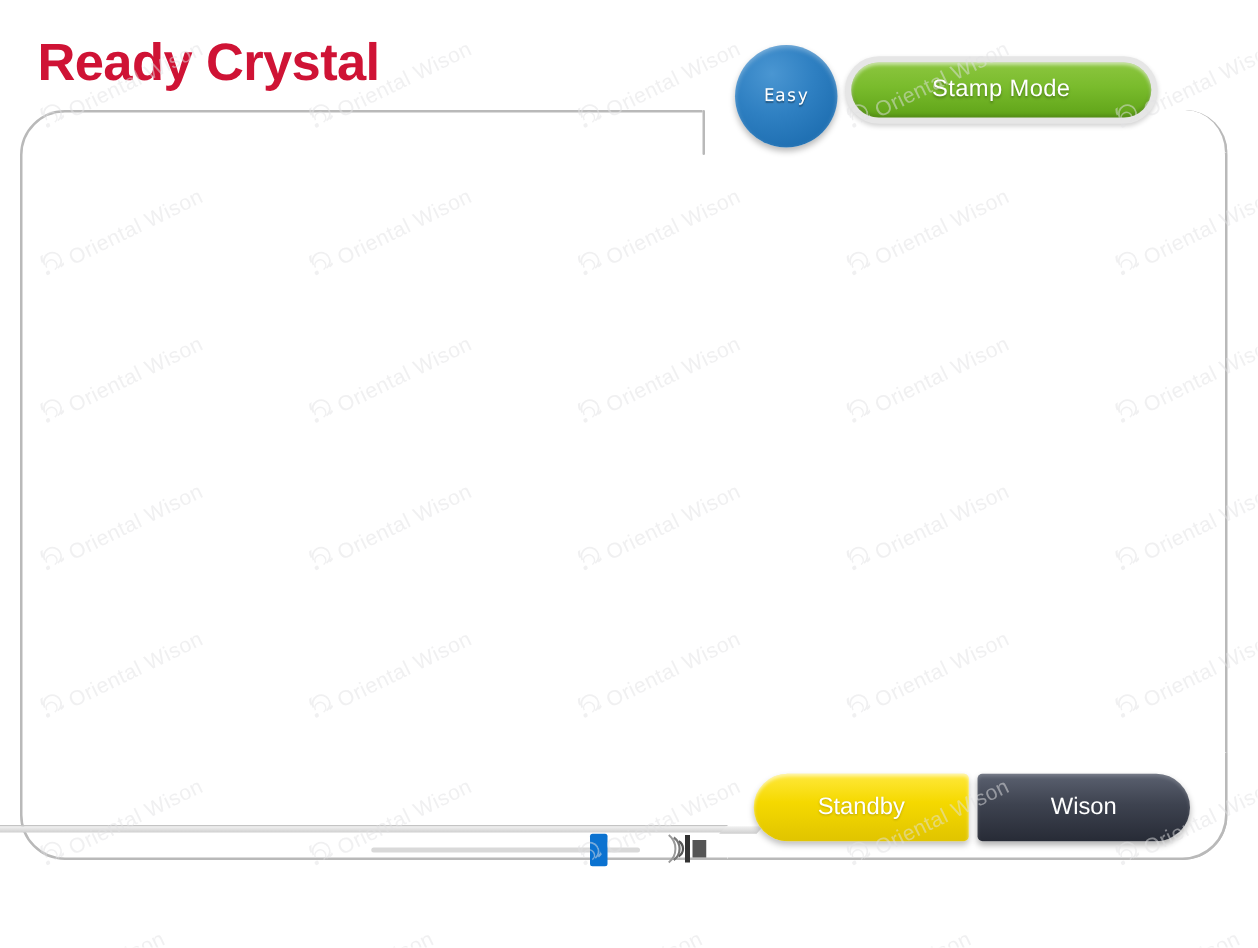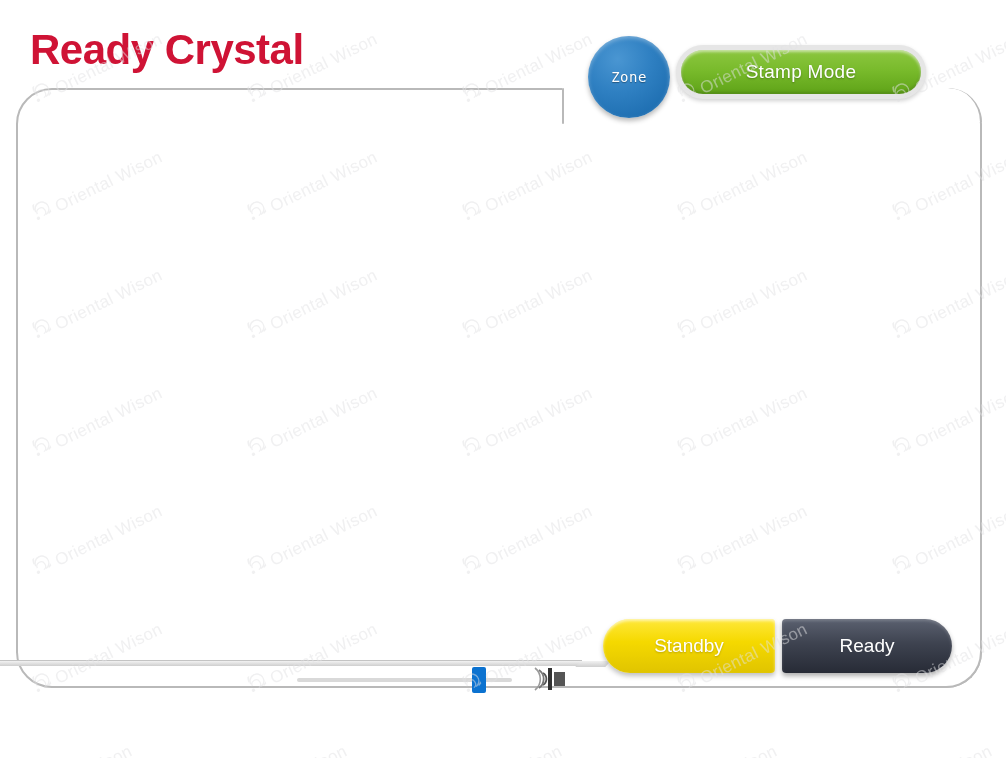--- a/index.html
+++ b/index.html
@@ -401,21 +401,21 @@
 
 <div id="app-title">Ready Crystal</div>
 
 <div id="shell">
   <div id="shell-notch"></div>
   <div id="shell-notch-b"></div>
 </div>
 
 <div id="mode-bar">
   <div id="easy-button">
-    <span>Zone</span>
+    <span>Easy</span>
   </div>
   <div id="stamp-mode-pill-wrap">
     <div id="stamp-mode-pill">
       <span>Stamp Mode</span>
     </div>
   </div>
 </div>
 
 <div class="panel-box" id="energy-panel">
   <div class="panel-label">Energy</div>
@@ -780,21 +780,21 @@
 </div>
 <div id="draw-label">Draw</div>
 <input id="status-input" type="text" placeholder="" style="">
 
 <div id="bottom-strip"></div>
 
 <div id="standby-button">
   <span>Standby</span>
 </div>
 <div id="ready-button">
-  <span>Ready</span>
+  <span>Wison</span>
 </div>
 
 <div id="volume-slider">
   <div id="volume-track"></div>
   <div id="volume-thumb" style="left: 175px; background: rgb(11, 114, 208);"></div>
 </div>
 
 <svg id="speaker-icon" viewBox="0 0 40 30">
   <rect x="26" y="8" width="11" height="14" fill="#555"></rect>
   <path d="M20 4 L20 26 L24 26 L24 4 Z" fill="#333"></path>

